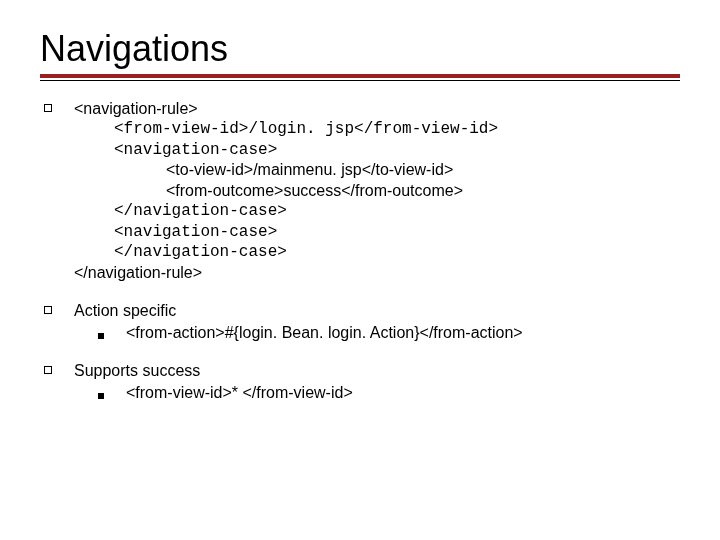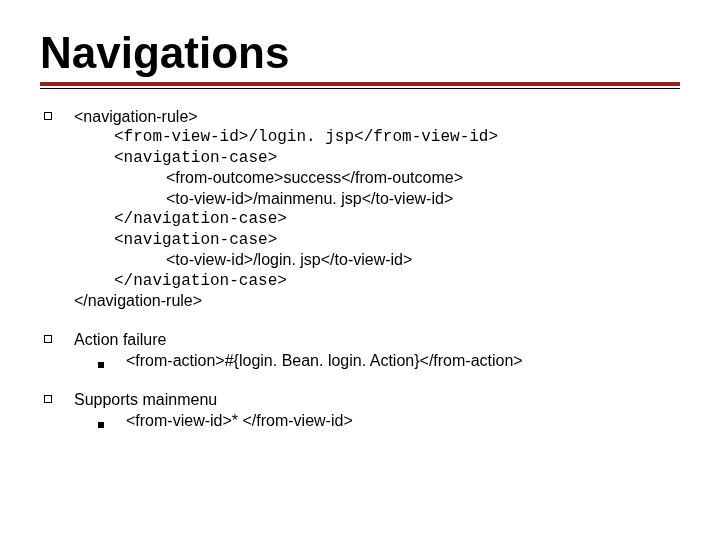--- a/index.html
+++ b/index.html
@@ -13,22 +13,22 @@
     overflow: hidden;
   }
   .slide {
     position: relative;
     width: 720px;
     height: 540px;
     box-sizing: border-box;
     padding: 28px 40px 0 40px;
   }
   .title {
-    font-size: 44px;
-    font-weight: 700;
+    font-size: 36px;
+    font-weight: 400;
     margin: 0 0 4px 0;
     letter-spacing: 0px;
   }
   .rule-wrap {
     margin-bottom: 14px;
   }
   .rule-thick {
     height: 4px;
     background: #9a1f1f;
   }
@@ -92,45 +92,44 @@
   </div>
 
   <div class="body">
 
     <div class="lvl1">
       <span class="bullet-sq"></span>
       <div class="content">
         <div>&lt;navigation-rule&gt;</div>
         <div class="ind1">&lt;from-view-id&gt;/login. jsp&lt;/from-view-id&gt;</div>
         <div class="ind1">&lt;navigation-case&gt;</div>
+        <div class="ind2">&lt;to-view-id&gt;/mainmenu. jsp&lt;/to-view-id&gt;</div>
         <div class="ind2">&lt;from-outcome&gt;success&lt;/from-outcome&gt;</div>
-        <div class="ind2">&lt;to-view-id&gt;/mainmenu. jsp&lt;/to-view-id&gt;</div>
         <div class="ind1">&lt;/navigation-case&gt;</div>
         <div class="ind1">&lt;navigation-case&gt;</div>
-        <div class="ind2">&lt;to-view-id&gt;/login. jsp&lt;/to-view-id&gt;</div>
         <div class="ind1">&lt;/navigation-case&gt;</div>
         <div>&lt;/navigation-rule&gt;</div>
       </div>
     </div>
 
     <div class="lvl1">
       <span class="bullet-sq"></span>
       <div class="content">
-        <div>Action failure</div>
+        <div>Action specific</div>
         <div class="lvl2 sub-ind">
           <span class="bullet-sq-filled"></span>
           <div>&lt;from-action&gt;#{login. Bean. login. Action}&lt;/from-action&gt;</div>
         </div>
       </div>
     </div>
 
     <div class="lvl1">
       <span class="bullet-sq"></span>
       <div class="content">
-        <div>Supports mainmenu</div>
+        <div>Supports success</div>
         <div class="lvl2 sub-ind">
           <span class="bullet-sq-filled"></span>
           <div>&lt;from-view-id&gt;* &lt;/from-view-id&gt;</div>
         </div>
       </div>
     </div>
 
   </div>
 </div>
 

